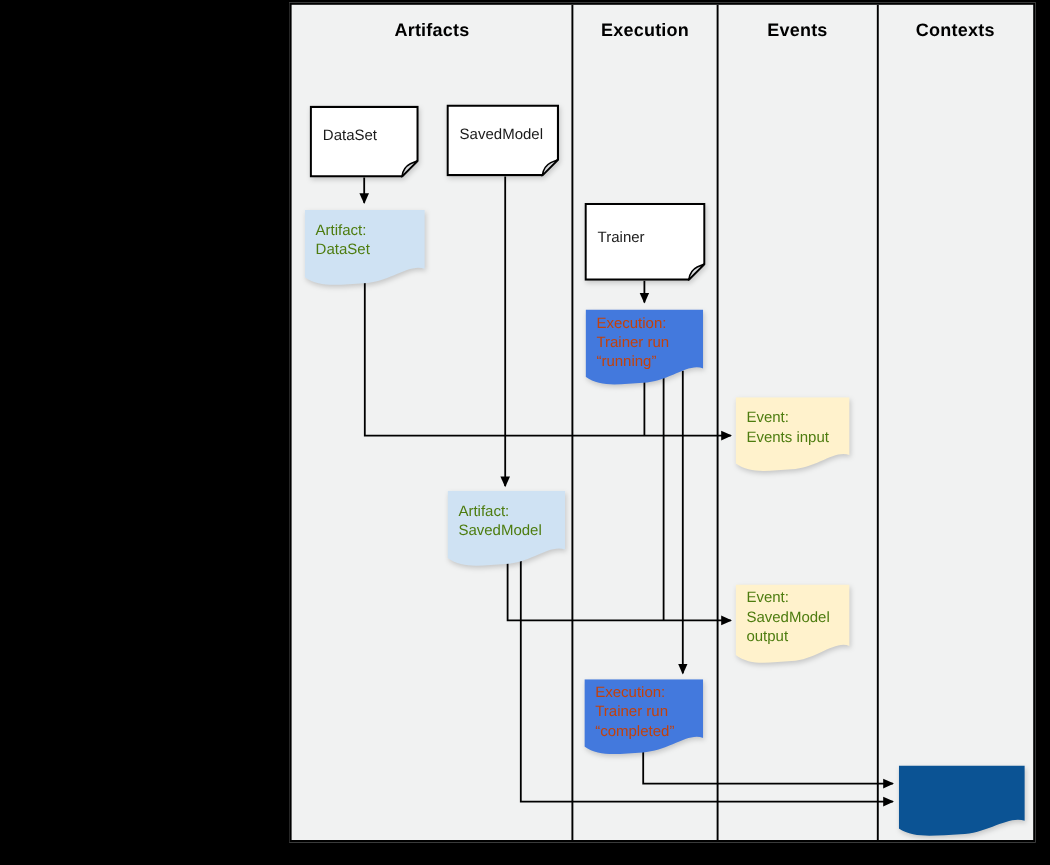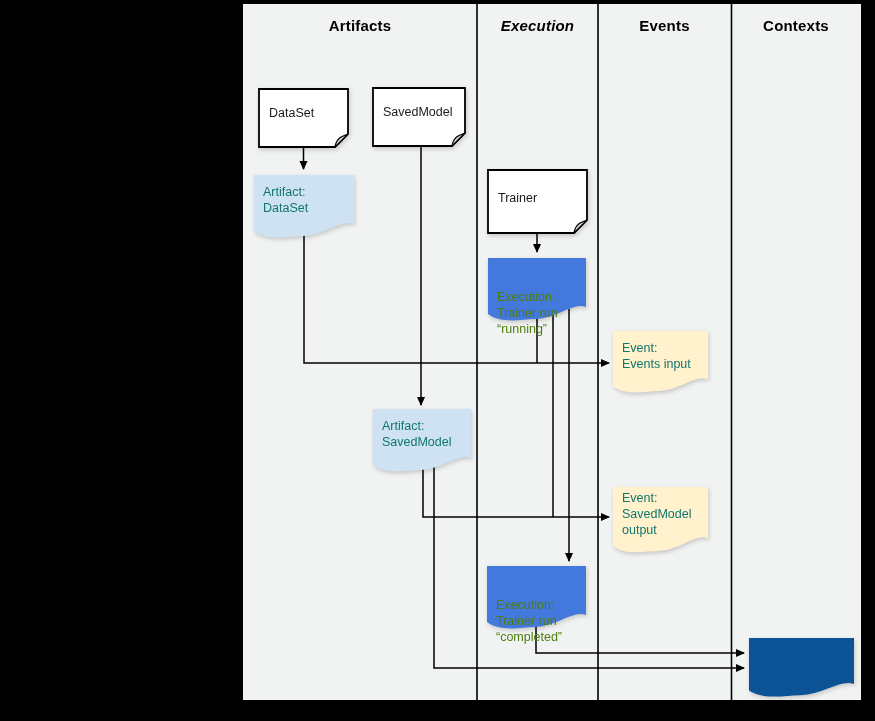--- a/index.html
+++ b/index.html
@@ -16,33 +16,33 @@
     position:absolute;top:13px;height:20px;text-align:center;
     font-size:15px;font-weight:700;color:#000;letter-spacing:.2px;
   }
   svg.overlay{position:absolute;left:0;top:0;width:618px;height:696px;}
   .node{position:absolute;}
   .node svg{position:absolute;left:0;top:0;filter:drop-shadow(1px 2px 2px rgba(0,0,0,0.18));}
   .card-label{
     position:absolute;left:11px;right:4px;top:0;font-size:12.5px;color:#1a1a1a;line-height:15px;
   }
   .wave-text{
-    position:absolute;left:9px;right:2px;top:0;font-size:12.5px;line-height:15.8px;color:#0f766e;
+    position:absolute;left:9px;right:2px;top:0;font-size:12.5px;line-height:15.8px;color:#4d7c0f;
   }
-  .wave-text.light{color:#4d7c0f;margin-top:28px;}
+  .wave-text.light{color:#c2410c;}
   .ln{white-space:nowrap;}
 </style>
 </head>
 <body>
 
 <div id="diagram">
   <div id="inner">
 
     <div class="colhead" style="left:0;width:234px;">Artifacts</div>
-    <div class="colhead" style="left:234px;width:121px;font-style:italic;">Execution</div>
+    <div class="colhead" style="left:234px;width:121px;">Execution</div>
     <div class="colhead" style="left:488px;width:130px;">Contexts</div>
     <div class="colhead" style="left:355px;width:133px;">Events</div>
 
     <svg class="overlay" viewBox="0 0 618 696">
       <defs>
         <marker id="arw" markerWidth="10" markerHeight="9" refX="8" refY="4.5" orient="auto" markerUnits="userSpaceOnUse">
           <path d="M0,0.5 L9,4.5 L0,8.5 Z" fill="#000"></path>
         </marker>
       </defs>
       <g stroke="#000" stroke-width="1.6" fill="none">

